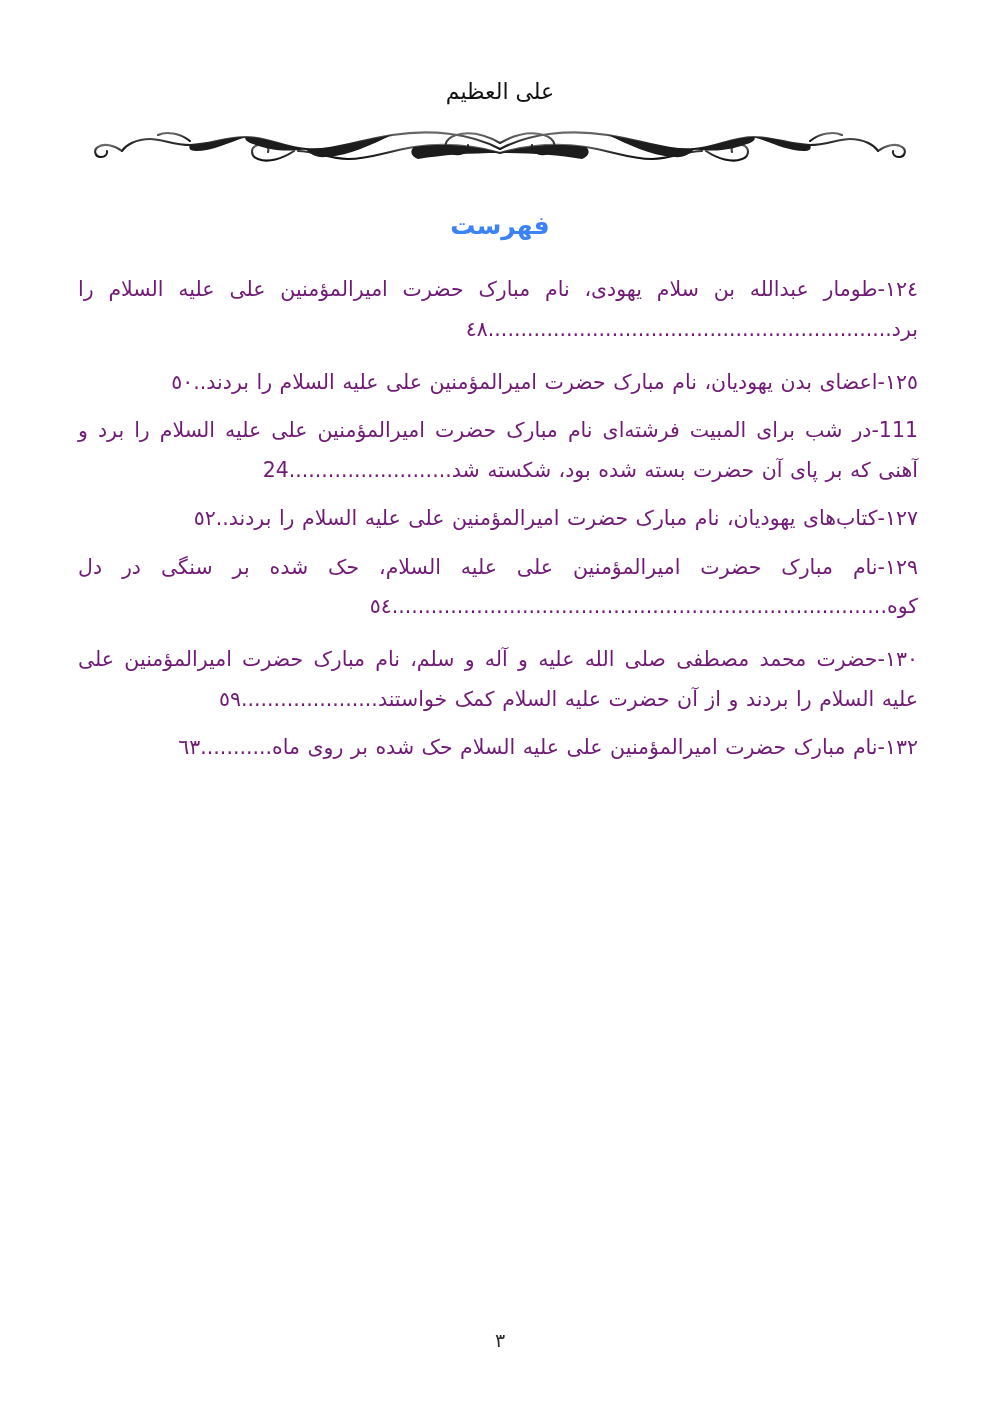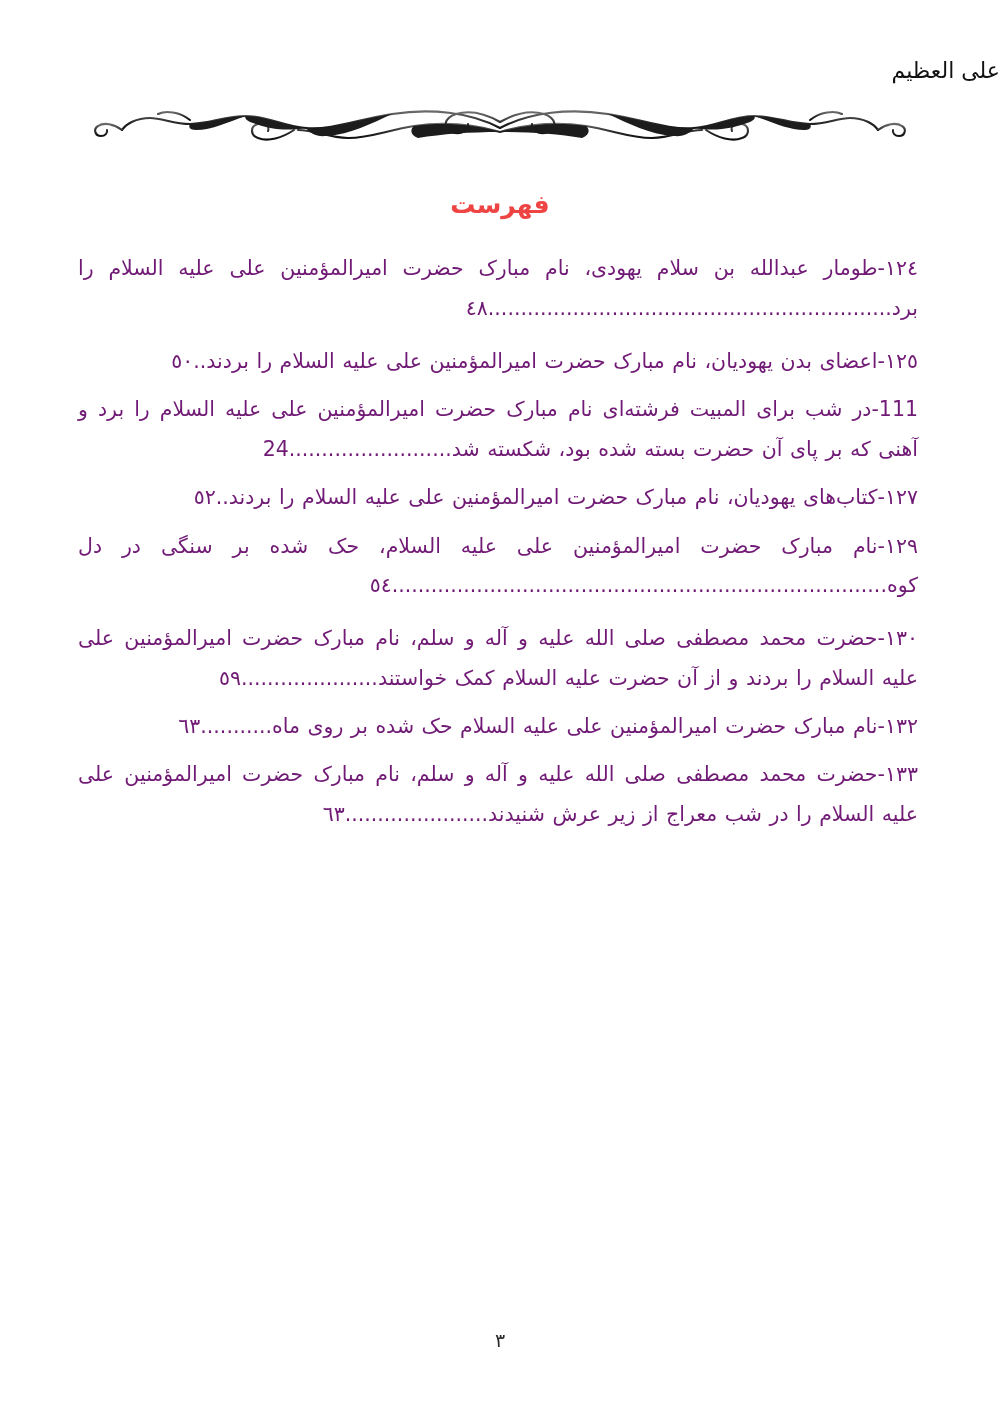--- a/index.html
+++ b/index.html
@@ -22,23 +22,24 @@
     height: 1413px;
     box-sizing: border-box;
     padding: 0;
     position: relative;
     display: flex;
     flex-direction: column;
   }
 
   
   .running-head {
+    text-align: center;
     font-size: 22px;
     line-height: 1.2;
-    margin-top: 58px;
+    margin-top: 79px;
     direction: rtl;
     font-family: "DejaVu Sans", "Liberation Sans", sans-serif;
     color: #121212;
     letter-spacing: 0.5px;
   }
 
   
   .ornament-wrap {
     margin-top: 12px;
     display: flex;
@@ -50,21 +51,21 @@
     display: block;
   }
 
   
   .toc-title {
     text-align: center;
     font-size: 25px;
     font-weight: bold;
     margin-top: 42px;
     direction: rtl;
-    color: #ef4444;
+    color: #3b82f6;
   }
 
   
   .toc-body {
     margin: 30px 82px 0 78px;
     direction: rtl;
     text-align: justify;
     text-justify: inter-word;
   }
 
@@ -173,21 +174,18 @@
 
     <div class="toc-entry">
       <span class="num">١٣٠</span><span>-</span><span>حضرت محمد مصطفی صلی الله علیه و آله و سلم، نام مبارک حضرت امیرالمؤمنین علی علیه السلام را بردند و از آن حضرت علیه السلام کمک خواستند</span><span class="leader">.....................</span><span class="pg">٥٩</span>
     </div>
 
 
     <div class="toc-entry">
       <span class="num">١٣٢</span><span>-</span><span>نام مبارک حضرت امیرالمؤمنین علی علیه السلام حک شده بر روی ماه</span><span class="leader">...........</span><span class="pg">٦٣</span>
     </div>
 
-    <div class="toc-entry">
-      <span class="num">١٣٣</span><span>-</span><span>حضرت محمد مصطفی صلی الله علیه و آله و سلم، نام مبارک حضرت امیرالمؤمنین علی علیه السلام را در شب معراج از زیر عرش شنیدند</span><span class="leader">......................</span><span class="pg">٦٣</span>
-    </div>
 
   </div>
 
   <div class="folio">۳</div>
 
 </div>
 
 </body></html>

